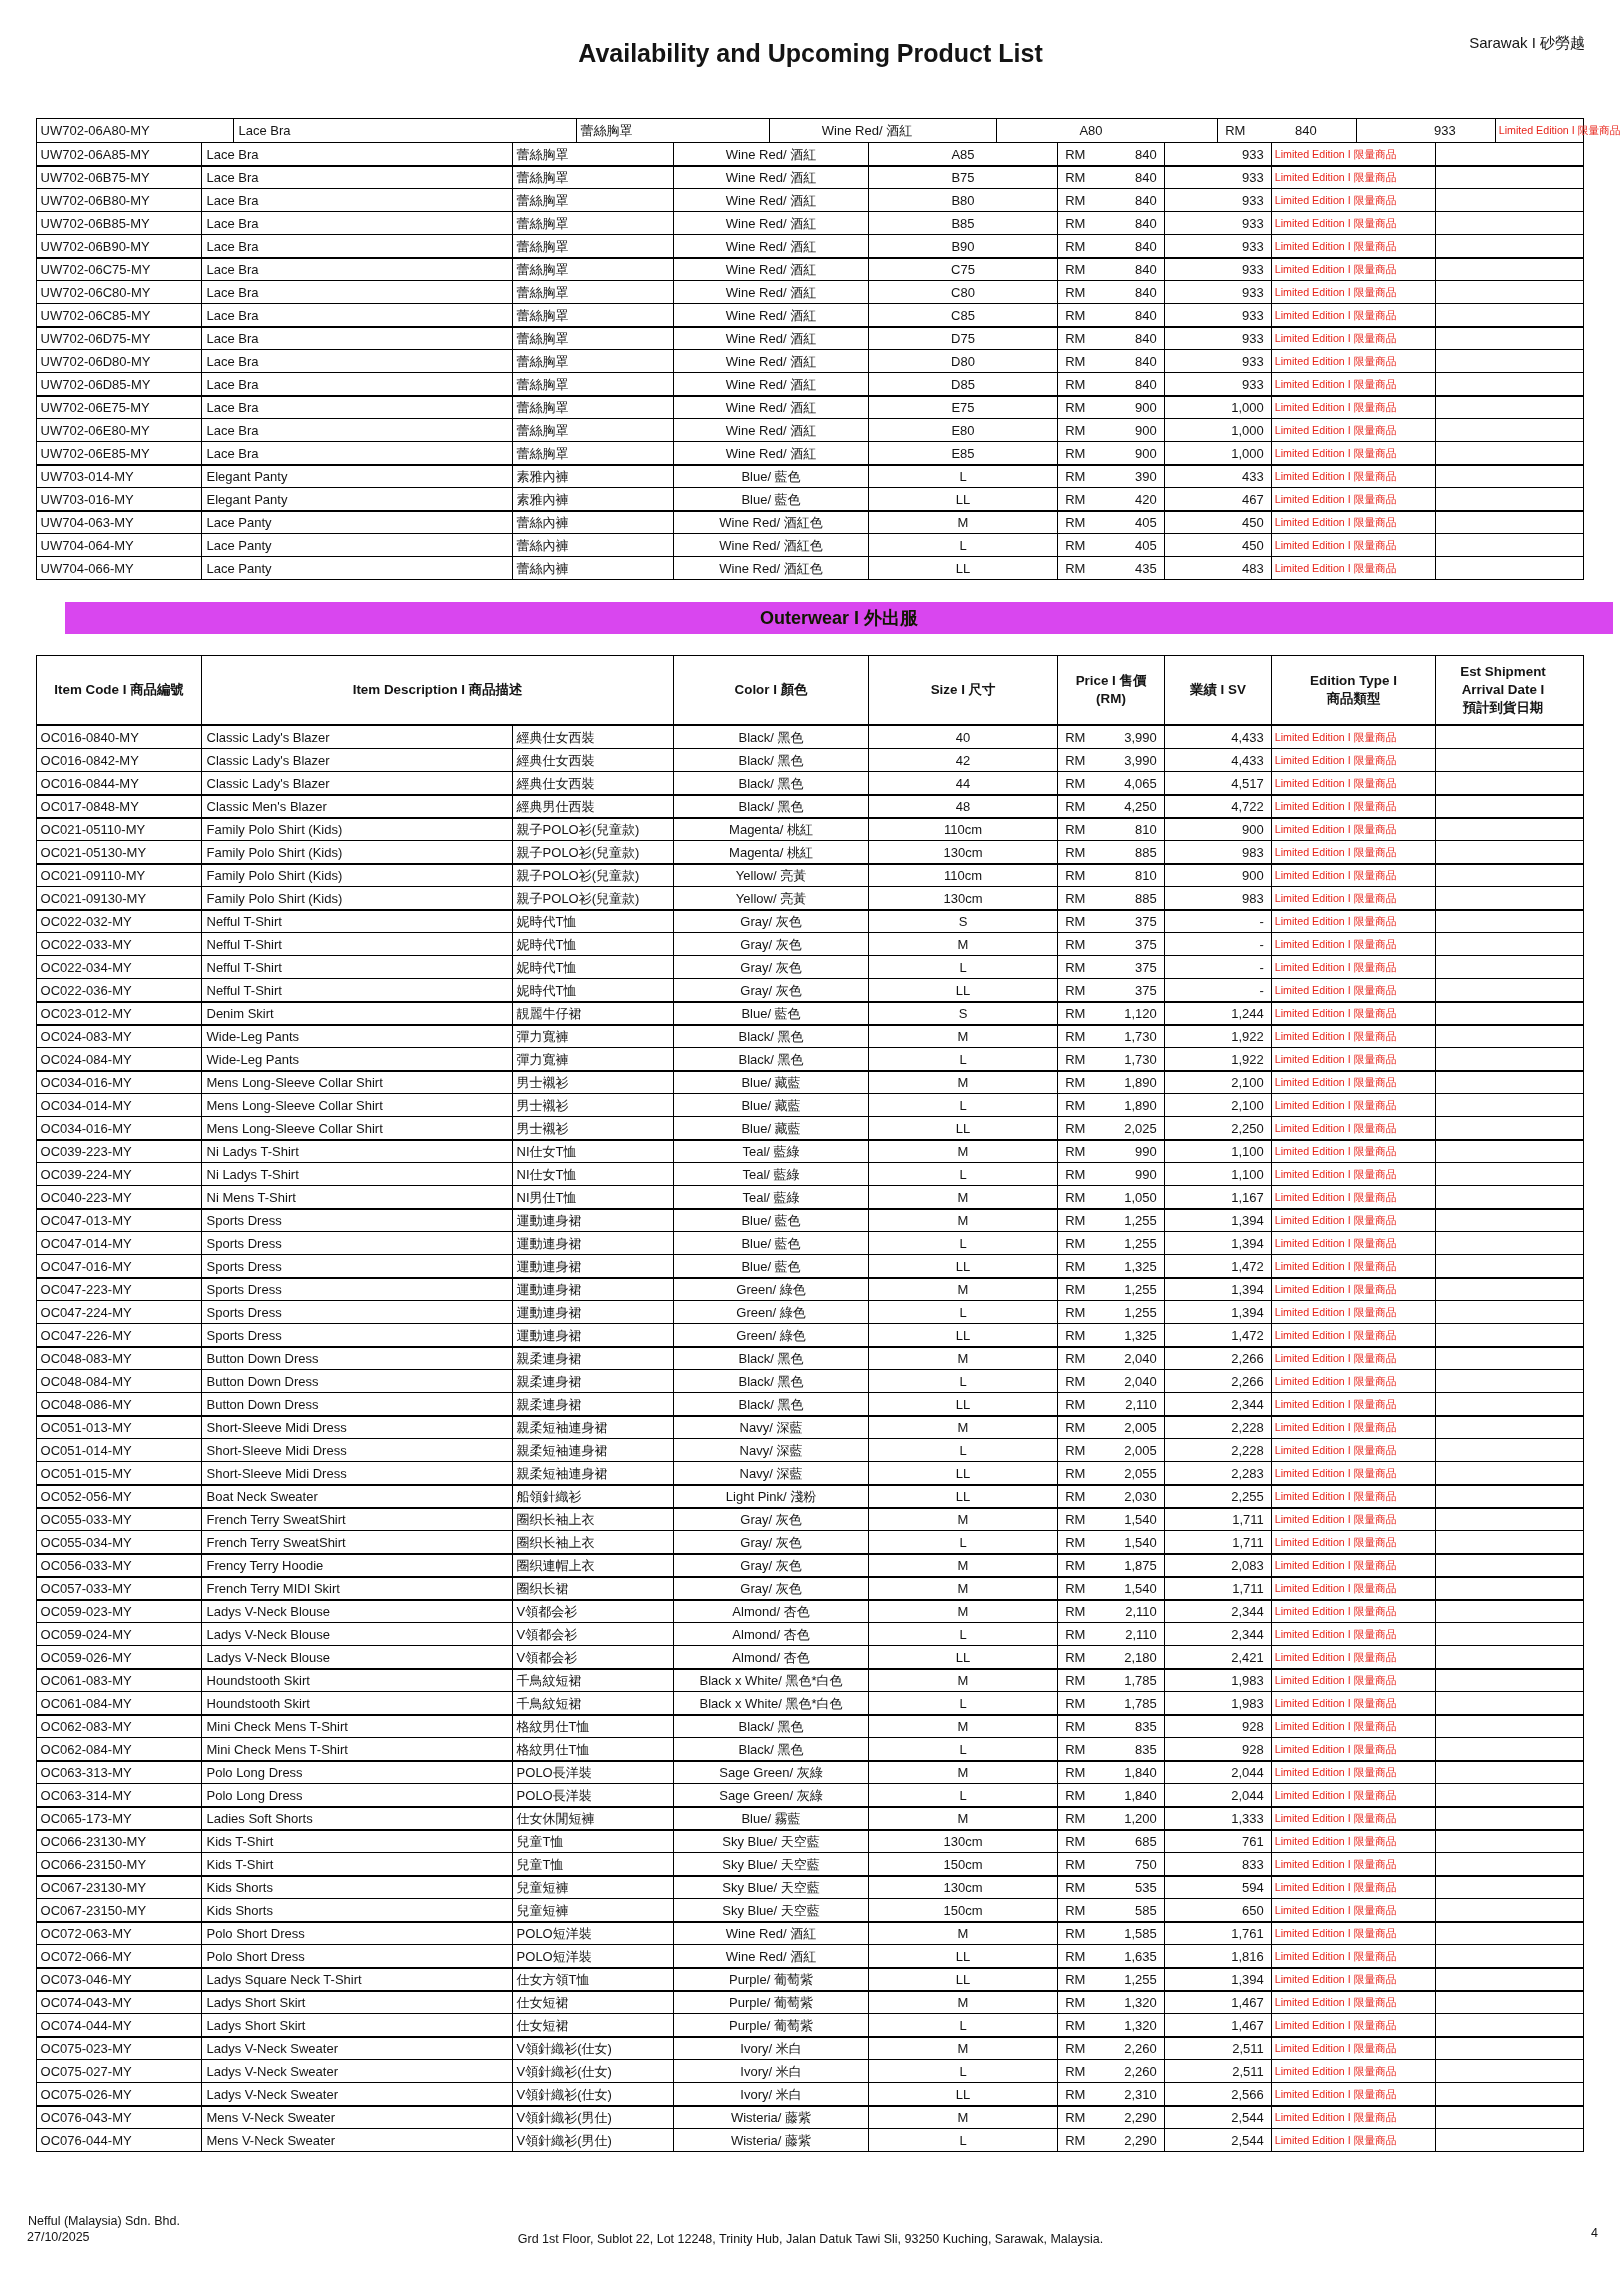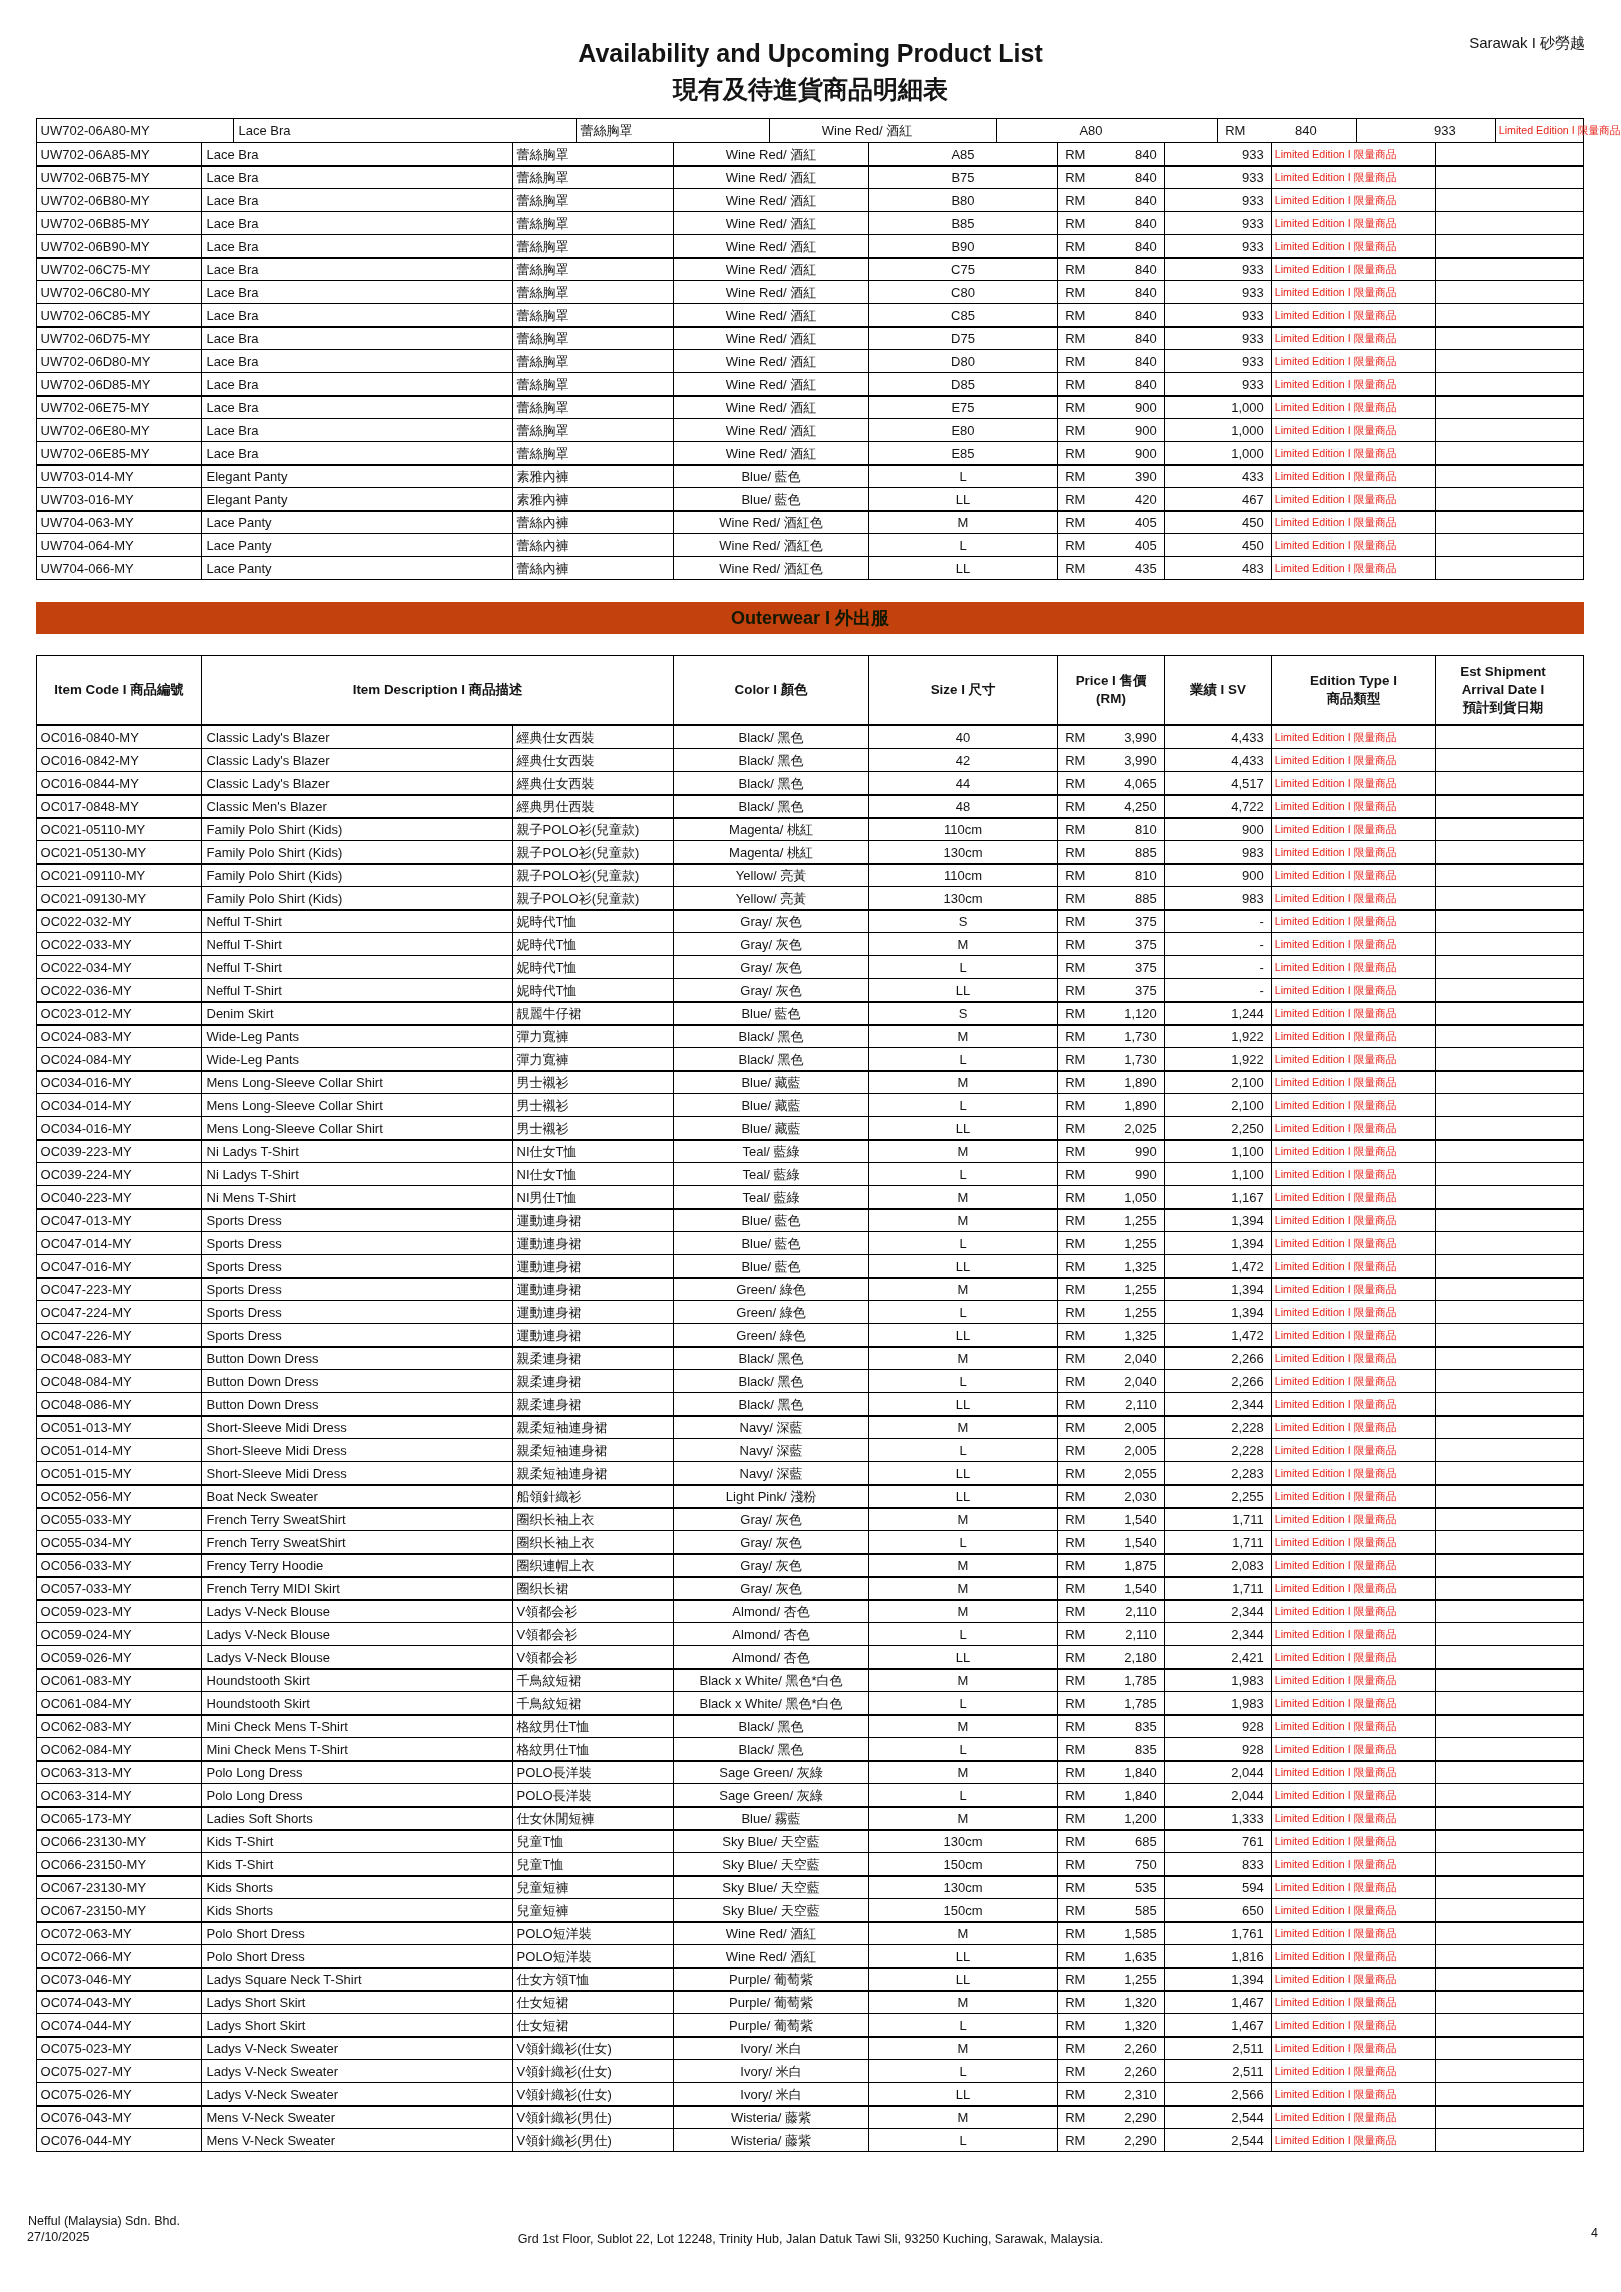--- a/index.html
+++ b/index.html
@@ -63,21 +63,20 @@
   .footer-date{position:absolute;top:2230px;left:27px;font-size:12.5px;}
   .footer-page{position:absolute;top:2226px;right:23px;font-size:12.5px;}
 </style>
 </head>
 <body>
 
 <div class="page">
 
   <div class="region">Sarawak I 砂勞越</div>
   <div class="title">Availability and Upcoming Product List</div>
-  <div class="subtitle">現有及待進貨商品明細表</div>
 
   <div class="tbl" id="table1">
       <div class="trow">
         <div class="cell c-code">UW702-06A80-MY</div>
         <div class="cell c-desc">Lace Bra</div>
         <div class="cell c-zh">蕾絲胸罩</div>
         <div class="cell c-color">Wine Red/ 酒紅</div>
         <div class="cell c-size">A80</div>
         <div class="cell c-price">
           <span>RM</span>
@@ -348,21 +347,21 @@
         <div class="cell c-price">
           <span>RM</span>
           <span>435</span>
         </div>
         <div class="cell c-sv">483</div>
         <div class="cell c-ed" style="color: rgb(232, 37, 28);">Limited Edition I 限量商品</div>
         <div class="cell c-est"></div>
       </div>
     </div>
 
-  <div class="banner" id="sectionBanner" style="background: #c2410c;">Outerwear I 外出服</div>
+  <div class="banner" id="sectionBanner" style="background: #d946ef; margin-left: 29px;">Outerwear I 外出服</div>
 
   <div class="tbl" id="table2">
     <div class="thead">
       <div class="hcell">Item Code I 商品編號</div>
       <div class="hcell">Item Description I 商品描述</div>
       <div class="hcell">Color I 顏色</div>
       <div class="hcell">Size I 尺寸</div>
       <div class="hcell">Price I 售價
 (RM)</div>
       <div class="hcell">業績 I SV</div>

